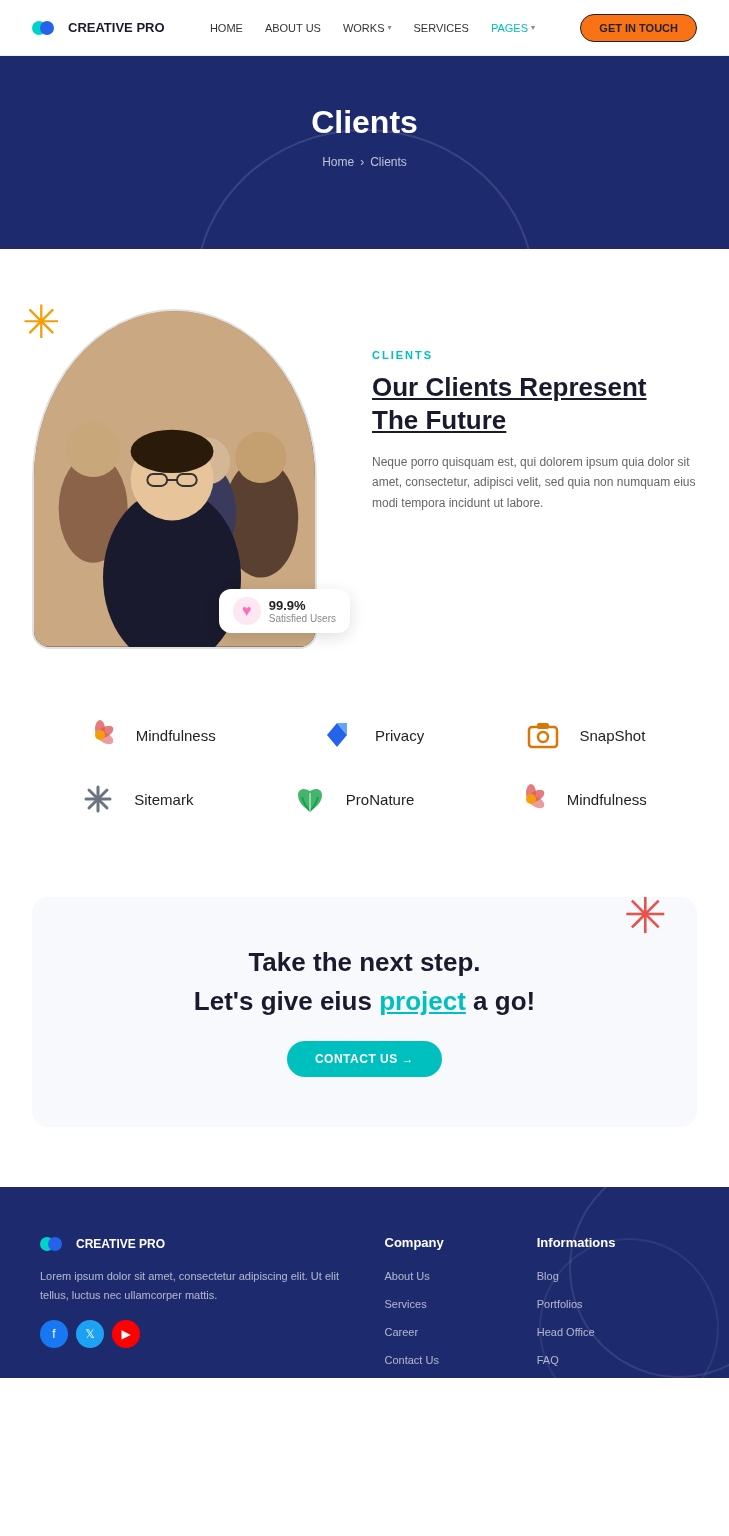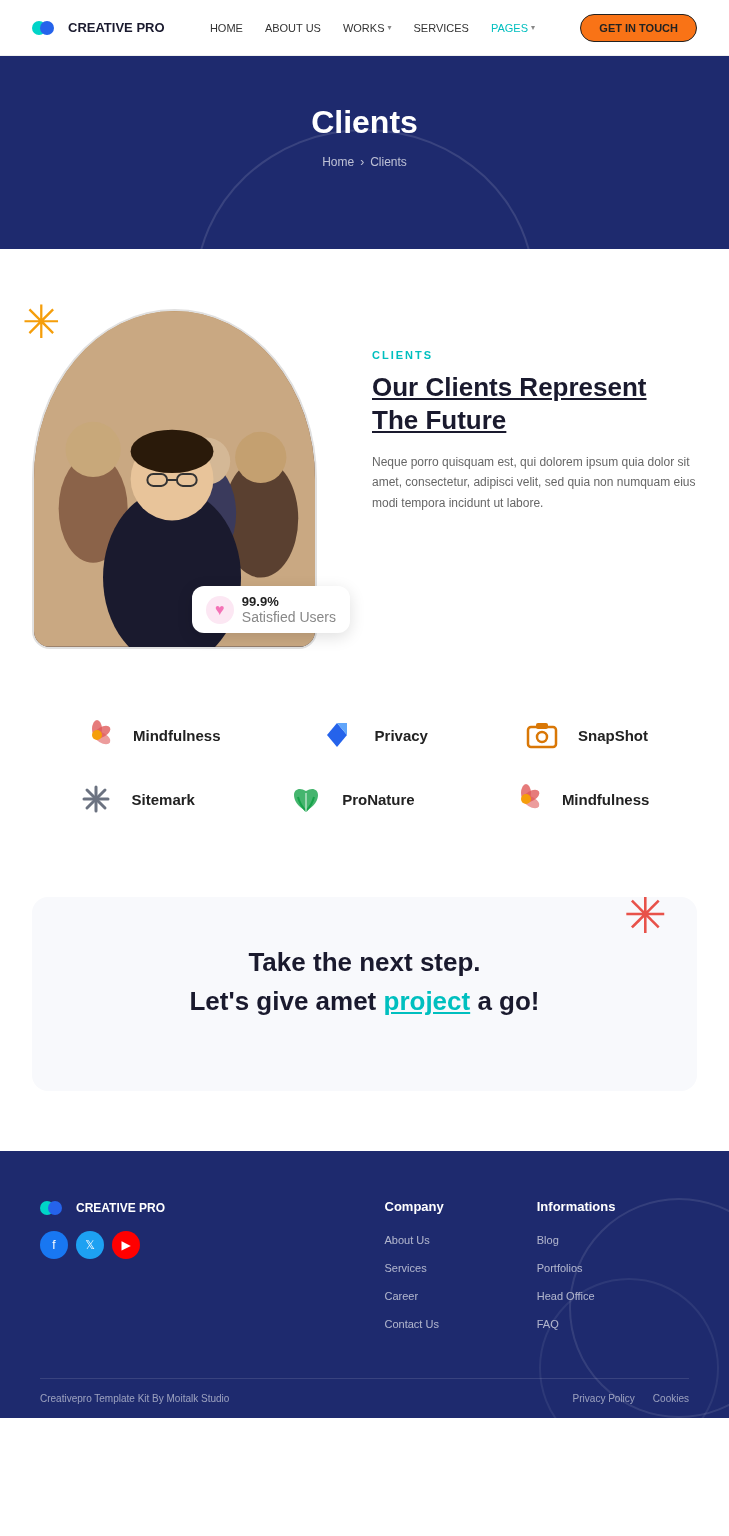--- a/index.html
+++ b/index.html
@@ -56,32 +56,32 @@
     }
     .image-placeholder svg { width: 100%; height: 100%; }
     .satisfied-badge {
       position: absolute; bottom: 16px; right: -18px;
       background: #fff; border-radius: 12px; padding: 8px 14px;
       display: flex; align-items: center; gap: 8px;
       box-shadow: 0 4px 16px rgba(0,0,0,0.13);
     }
     .badge-heart { color: #f472b6; font-size: 16px; background: #fce7f3; width: 28px; height: 28px; border-radius: 50%; display: flex; align-items: center; justify-content: center; }
     .badge-text .pct { font-weight: 700; font-size: 13px; color: #222; }
-    .badge-text .lbl { font-size: 14px; color: #888; }
+    .badge-text .lbl { font-size: 10px; color: #888; }
 
     .clients-content { flex: 1; padding-top: 40px; }
     .section-eyebrow { font-size: 11px; font-weight: 600; color: #00bfbf; letter-spacing: 2px; margin-bottom: 10px; }
     .clients-content h2 { font-size: 26px; font-weight: 700; color: #1a1a2e; line-height: 1.25; margin-bottom: 16px; }
     .clients-content h2 span { text-decoration: underline; text-decoration-color: #1a1a2e; }
     .clients-content p { font-size: 12px; color: #666; line-height: 1.7; margin-top: 14px; }
 
     
     .logos-grid { padding: 30px 32px 50px; }
     .logos-row { display: flex; justify-content: space-around; align-items: center; margin-bottom: 32px; }
-    .logo-item { display: flex; align-items: center; gap: 20px; font-size: 15px; font-weight: 700; color: #222; }
+    .logo-item { display: flex; align-items: center; gap: 20px; font-size: 15px; font-weight: 400; color: #222; }
 
     
     .cta-section {
       margin: 0 32px 60px; border-radius: 16px; background: #f8f9fc;
       padding: 50px 32px 50px; text-align: center; position: relative; overflow: hidden;
     }
     .cta-asterisk {
       position: absolute; top: -8px; right: 30px;
       font-size: 52px; color: #e8524a; line-height: 1;
     }
@@ -279,34 +279,36 @@
       </svg>
       <span>Mindfulness</span>
     </div>
   </div>
 </div>
 
 <div class="cta-section">
   <div class="cta-asterisk">✳</div>
   <h2>Take the next step.</h2>
   <h3>
-    <span>Let's give amet </span><a href="#">project</a><span> a go!</span>
+    <span>Let's give eius </span><a href="#">project</a><span> a go!</span>
   </h3>
+  <button class="cta-btn">CONTACT US →</button>
 </div>
 
 <footer>
   <div class="footer-top">
     <div class="footer-brand">
       <div class="footer-logo">
         <div class="logo-icon">
           <div class="logo-circle1"></div>
           <div class="logo-circle2"></div>
         </div>
         <span>CREATIVE PRO</span>
       </div>
+      <p class="footer-desc">Lorem ipsum dolor sit amet, consectetur adipiscing elit. Ut elit tellus, luctus nec ullamcorper mattis.</p>
       <div class="footer-social">
         <div class="social-btn social-fb">f</div>
         <div class="social-btn social-tw">𝕏</div>
         <div class="social-btn social-yt">▶</div>
       </div>
     </div>
     <div class="footer-col">
       <h4>Company</h4>
       <ul>
         <li><a href="#">About Us</a></li>
@@ -320,20 +322,13 @@
       <ul>
         <li><a href="#">Blog</a></li>
         <li><a href="#">Portfolios</a></li>
         <li><a href="#">Head Office</a></li>
         <li><a href="#">FAQ</a></li>
       </ul>
     </div>
   </div>
   <div class="footer-arch"></div>
   <div class="footer-arch2"></div>
-  <div class="footer-bottom">
-    <span>Creativepro Template Kit By Moitalk Studio</span>
-    <div class="footer-bottom-links">
-      <a href="#">Privacy Policy</a>
-      <a href="#">Cookies</a>
-    </div>
-  </div>
 </footer>
 
 </body></html>

